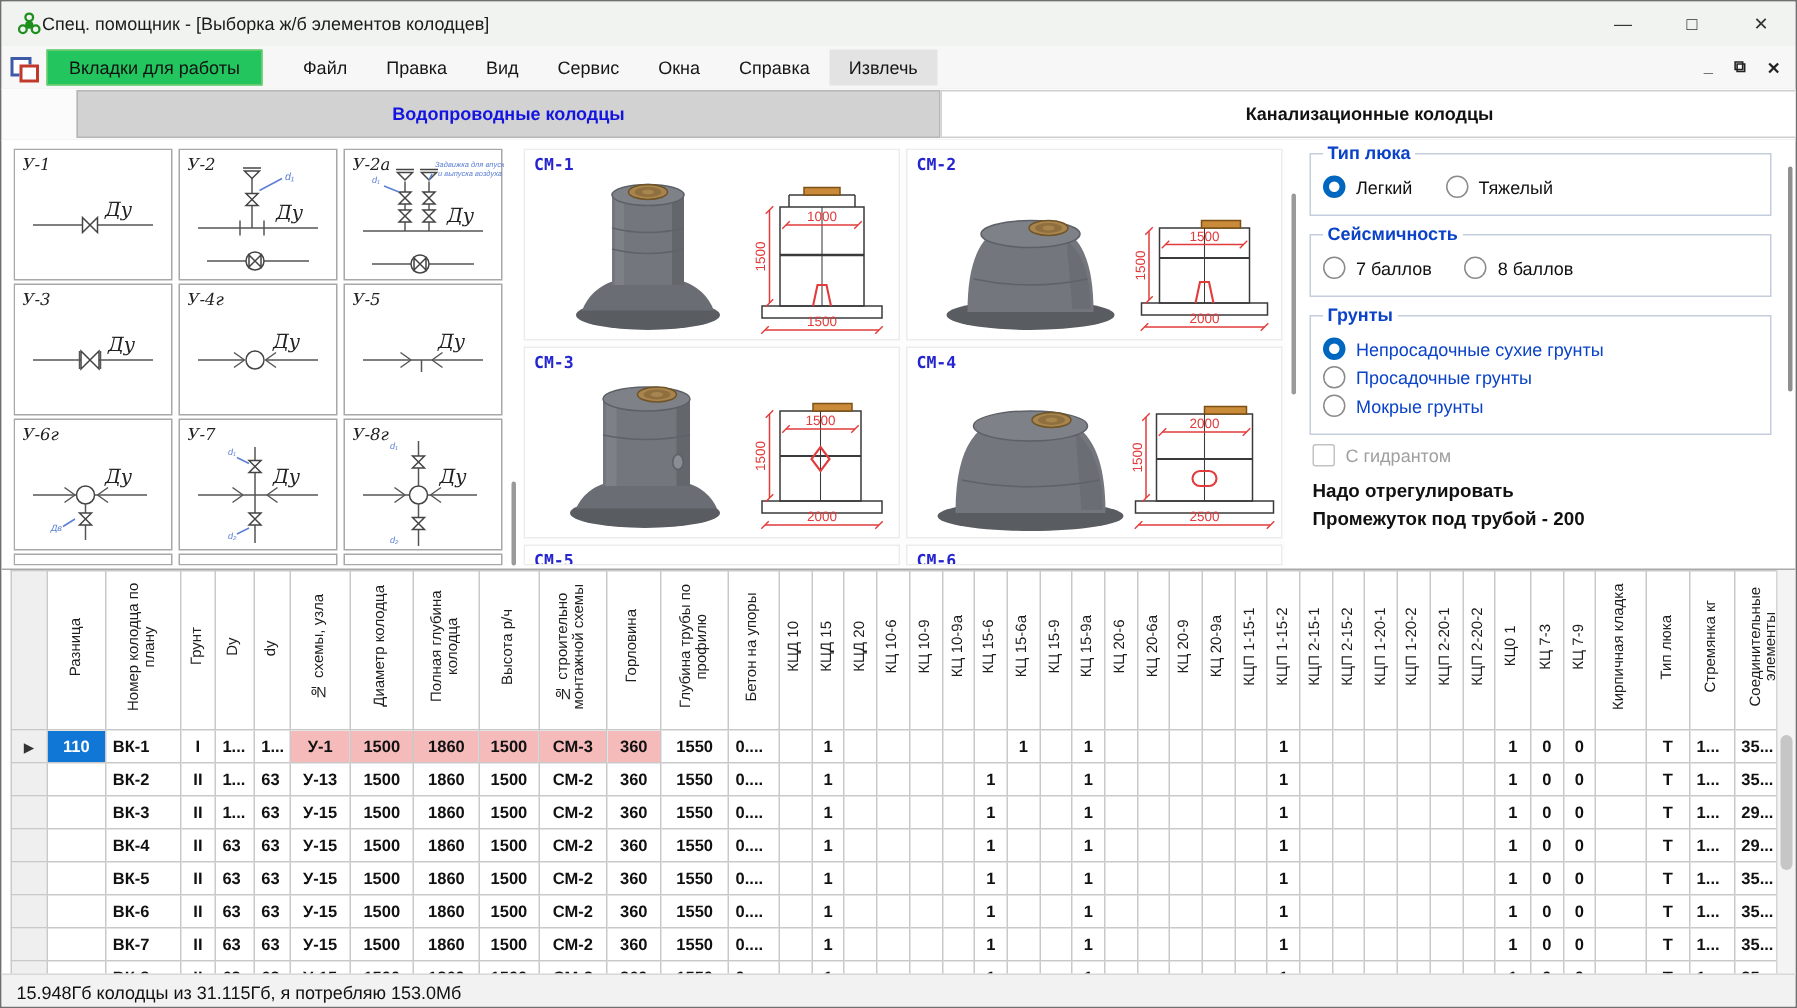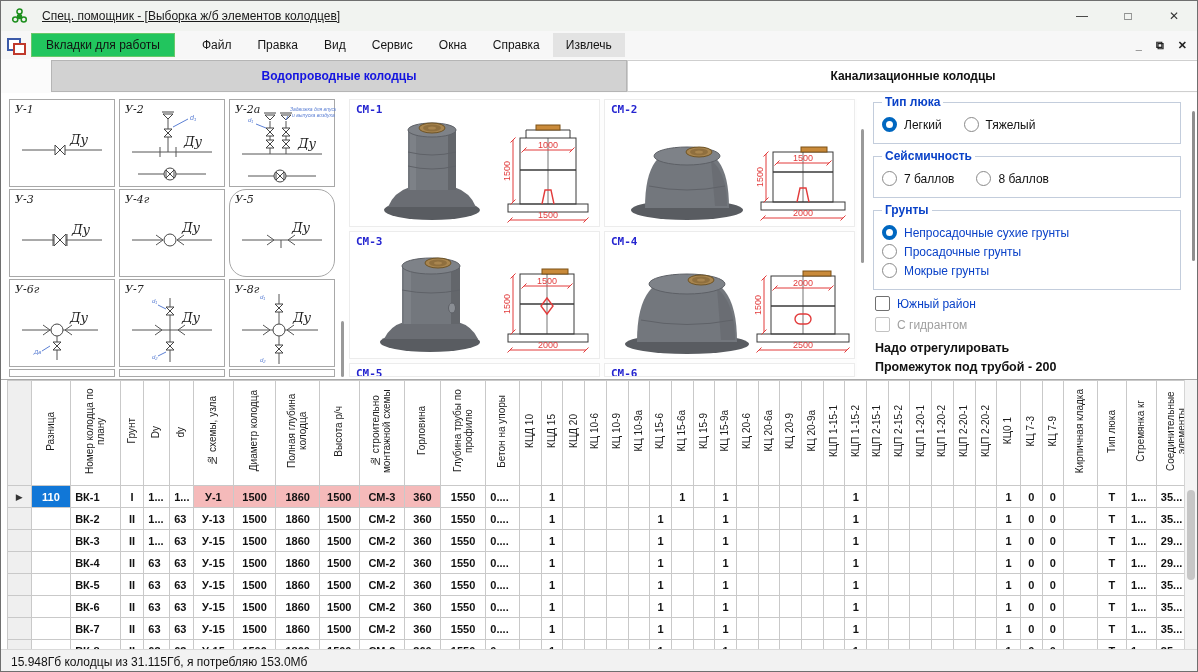--- a/index.html
+++ b/index.html
@@ -1,20 +1,20 @@
 <!DOCTYPE html>
 <html><head>
 <meta charset="utf-8">
 <style>
   html,body{margin:0;padding:0;background:#cfcfcf;font-family:"Liberation Sans",sans-serif;}
   .win{position:relative;width:1198px;height:672px;background:#ffffff;border:1px solid #6f6f6f;box-sizing:border-box;overflow:hidden;}
   
   .titlebar{position:absolute;left:0;top:0;width:100%;height:30px;background:#f1f3f0;display:flex;align-items:center;}
   .appicon{width:17px;height:17px;margin-left:10px;flex:0 0 auto;}
-  .title{font-size:12px;color:#1b1b1b;margin-left:14px;white-space:nowrap;text-decoration:underline;}
+  .title{font-size:12px;color:#1b1b1b;margin-left:0;white-space:nowrap;}
   .wctrls{margin-left:auto;display:flex;height:100%;}
   .wbtn{width:46px;height:100%;display:flex;align-items:center;justify-content:center;font-size:12px;color:#333;}
   
   .menubar{position:absolute;left:0;top:30px;width:100%;height:28px;background:#f7f7f7;border-bottom:1px solid #e0e0e0;display:flex;align-items:center;}
   .cascadeicon{position:relative;width:16px;height:14px;margin:0 8px 0 6px;flex:0 0 auto;}
   .cascadeicon .b1{position:absolute;left:0;top:0;width:10px;height:9px;background:#fff;border:2px solid #3c5aa8;}
   .cascadeicon .b2{position:absolute;left:6px;top:5px;width:9px;height:8px;background:#fff;border:2px solid #c0392b;}
   .worktabs{background:#22c55e;border:1px solid #69c969;font-size:12px;color:#111;padding:4px 14px;margin-right:14px;font-family:inherit;}
   .menu-item{font-size:12px;color:#161616;padding:5px 13px;white-space:nowrap;}
   .menu-item.hl{background:#e3e3e3;}
@@ -184,21 +184,21 @@
             <line x1="12" y1="50" x2="43" y2="50" stroke="#555" stroke-width="1"></line>
             <line x1="57" y1="50" x2="92" y2="50" stroke="#555" stroke-width="1"></line>
             <line x1="36" y1="45" x2="43" y2="50" stroke="#555" stroke-width="1"></line>
             <line x1="36" y1="55" x2="43" y2="50" stroke="#555" stroke-width="1"></line>
             <line x1="64" y1="45" x2="57" y2="50" stroke="#555" stroke-width="1"></line>
             <line x1="64" y1="55" x2="57" y2="50" stroke="#555" stroke-width="1"></line>
             <circle cx="50" cy="50" r="6" fill="#fff" stroke="#444"></circle>
             <text x="62" y="42" class="du">Ду</text>
           </svg>
         </div>
-        <div class="scheme-cell" style="left: 220px; top: 90px; border-radius: 17px;">
+        <div class="scheme-cell" style="left: 220px; top: 90px;">
           <span class="lbl">У-5</span>
     <svg width="106" height="88" viewBox="0 0 106 88">
             <line x1="12" y1="50" x2="92" y2="50" stroke="#555" stroke-width="1"></line>
             <line x1="37" y1="45" x2="44" y2="50" stroke="#555" stroke-width="1"></line>
             <line x1="37" y1="55" x2="44" y2="50" stroke="#555" stroke-width="1"></line>
             <line x1="65" y1="45" x2="58" y2="50" stroke="#555" stroke-width="1"></line>
             <line x1="65" y1="55" x2="58" y2="50" stroke="#555" stroke-width="1"></line>
             <line x1="51" y1="50" x2="51" y2="58" stroke="#555" stroke-width="1"></line>
             <text x="62" y="42" class="du">Ду</text>
           </svg>
@@ -434,26 +434,20 @@
             </label>
           </div>
         <div class="optrow">
             <label class="opt blue">
               <span class="rb"></span>
               <span>Мокрые грунты</span>
             </label>
           </div>
       </fieldset>
       <div class="optrow freeopt">
-          <label class="opt blue">
-            <span class="cb"></span>
-            <span>Южный район</span>
-          </label>
-        </div>
-      <div class="optrow freeopt">
           <label class="opt dis">
             <span class="cb dis"></span>
             <span>С гидрантом</span>
           </label>
         </div>
       <div class="notes">
         <div>Надо отрегулировать</div>
         <div>Промежуток под трубой -  200</div>
       </div>
     </div>

